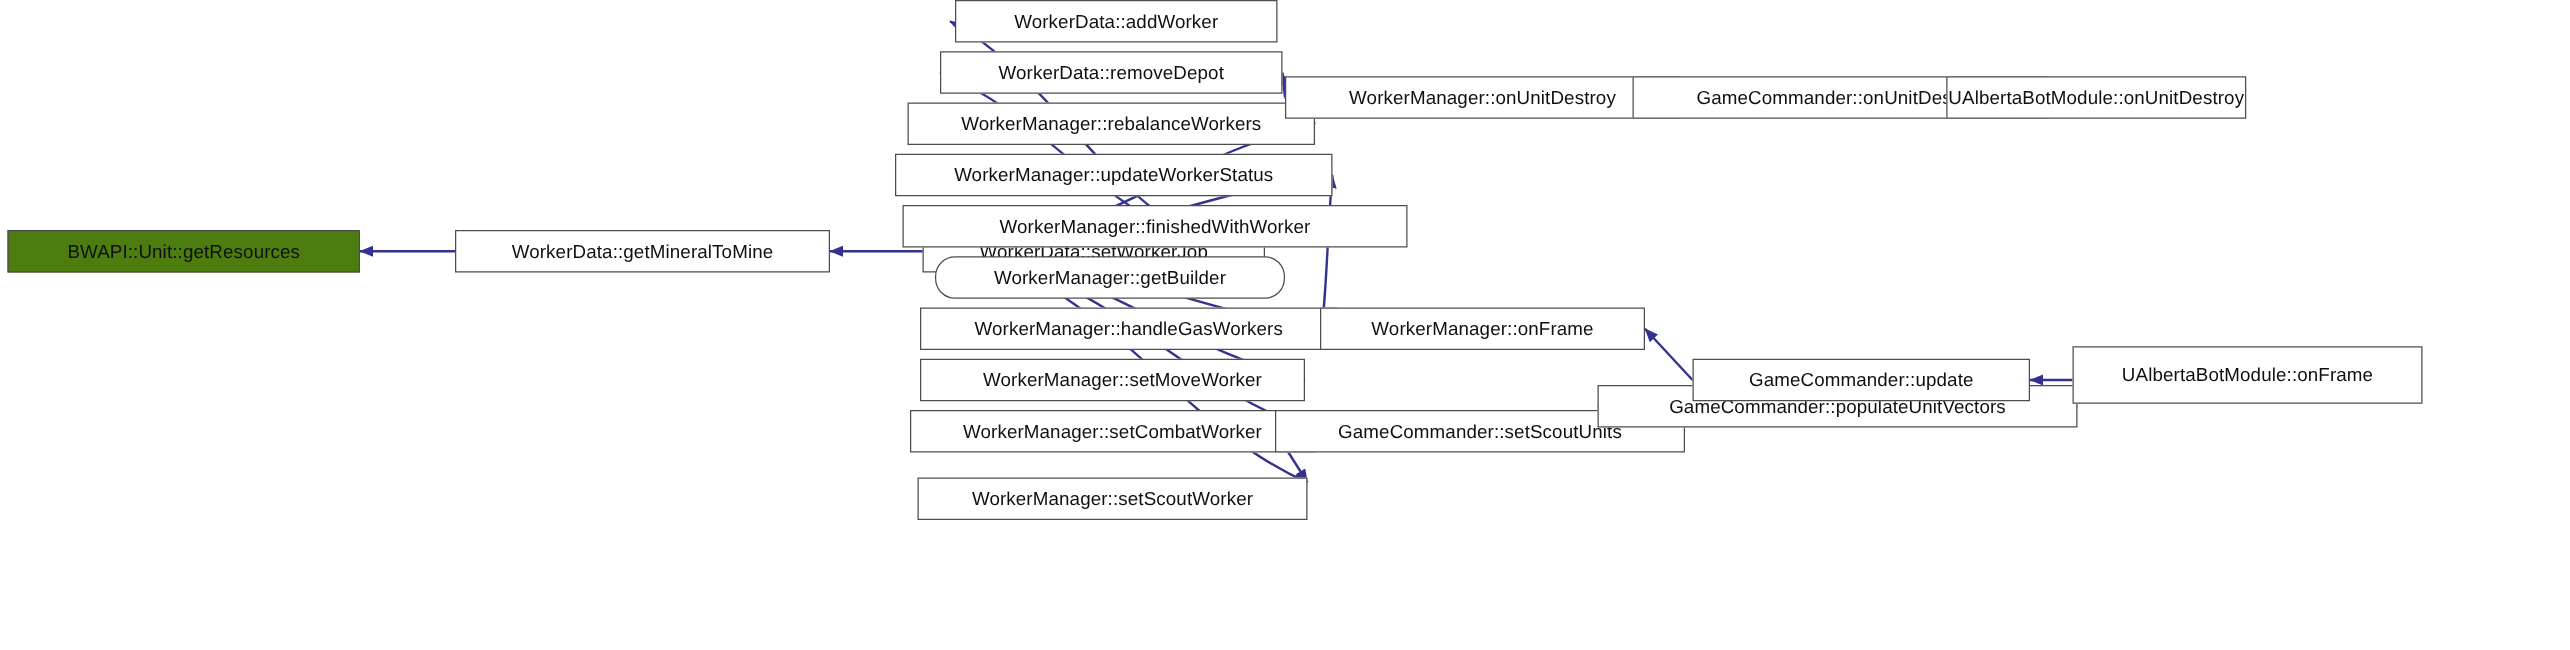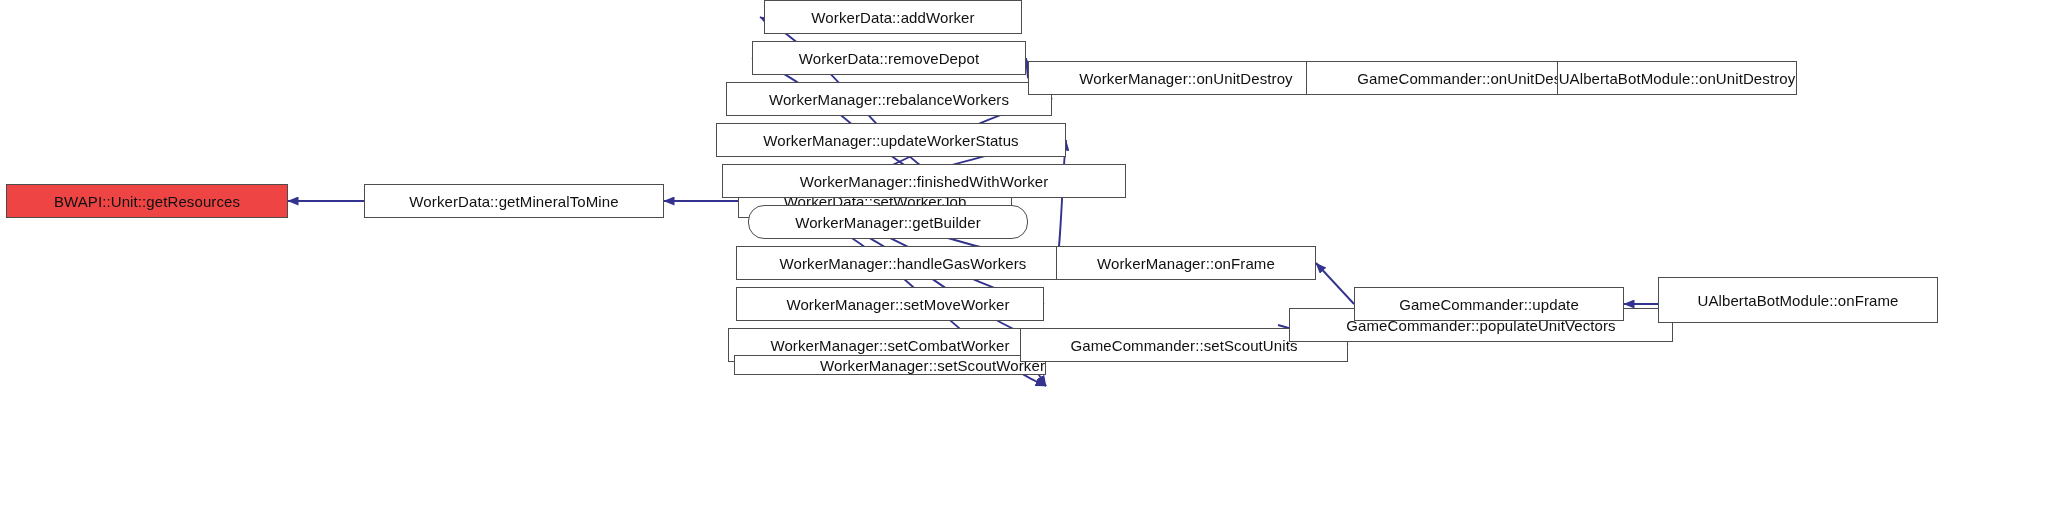--- a/index.html
+++ b/index.html
@@ -11,21 +11,21 @@
     box-sizing:border-box;
     background:#ffffff;
     border:1.6px solid #4d4d4d;
     display:flex;align-items:center;justify-content:center;
     white-space:nowrap;
     font-size:15px;
     color:#101010;
     letter-spacing:0.1px;
     cursor:pointer;
   }
-  .node-box.highlight{background:#ef4444;border-color:#4d4d4d;}
+  .node-box.highlight{background:#4d7c0f;border-color:#4d4d4d;}
   .node-label{pointer-events:none;line-height:1;}
 </style>
 </head>
 <body>
 
 <div id="graph-root">
   <svg id="graph-svg" viewBox="0 0 2056 520" preserveAspectRatio="none" aria-hidden="true">
     <defs>
       <marker id="arrowhead" markerWidth="11" markerHeight="9" refX="10.5" refY="4.5" orient="auto" markerUnits="userSpaceOnUse">
         <path d="M0,0 L11,4.5 L0,9 z" fill="#33338f"></path>
@@ -87,36 +87,36 @@
       </div>
       <div class="node-box" style="left: 724px; top: 246px; width: 334px; height: 34px; margin-left: 12px;">
         <span class="node-label">WorkerManager::handleGasWorkers</span>
       </div>
       <div class="node-box" style="left: 736px; top: 287px; width: 308px; height: 34px; padding-left: 16px;">
         <span class="node-label">WorkerManager::setMoveWorker</span>
       </div>
       <div class="node-box" style="left: 728px; top: 328px; width: 324px; height: 34px;">
         <span class="node-label">WorkerManager::setCombatWorker</span>
       </div>
-      <div class="node-box" style="left: 734px; top: 355px; width: 312px; height: 20px; justify-content: flex-end;">
+      <div class="node-box" style="left: 734px; top: 382px; width: 312px; height: 34px;">
         <span class="node-label">WorkerManager::setScoutWorker</span>
       </div>
       <div class="node-box" style="left: 1028px; top: 61px; width: 316px; height: 34px; text-align: center;">
         <span class="node-label">WorkerManager::onUnitDestroy</span>
       </div>
       <div class="node-box" style="left: 1056px; top: 246px; width: 260px; height: 34px;">
         <span class="node-label">WorkerManager::onFrame</span>
       </div>
       <div class="node-box" style="left: 1020px; top: 328px; width: 328px; height: 34px;">
         <span class="node-label">GameCommander::setScoutUnits</span>
       </div>
       <div class="node-box" style="left: 1306px; top: 61px; width: 332px; height: 34px;">
         <span class="node-label">GameCommander::onUnitDestroy</span>
       </div>
-      <div class="node-box" style="left: 1278px; top: 308px; width: 384px; height: 34px; margin-left: 11px;">
+      <div class="node-box" style="left: 1278px; top: 308px; width: 384px; height: 34px;">
         <span class="node-label">GameCommander::populateUnitVectors</span>
       </div>
       <div class="node-box" style="left: 1354px; top: 287px; width: 270px; height: 34px;">
         <span class="node-label">GameCommander::update</span>
       </div>
       <div class="node-box" style="left: 1557px; top: 61px; width: 240px; height: 34px;">
         <span class="node-label">UAlbertaBotModule::onUnitDestroy</span>
       </div>
       <div class="node-box" style="left: 1658px; top: 277px; width: 280px; height: 46px;">
         <span class="node-label">UAlbertaBotModule::onFrame</span>

